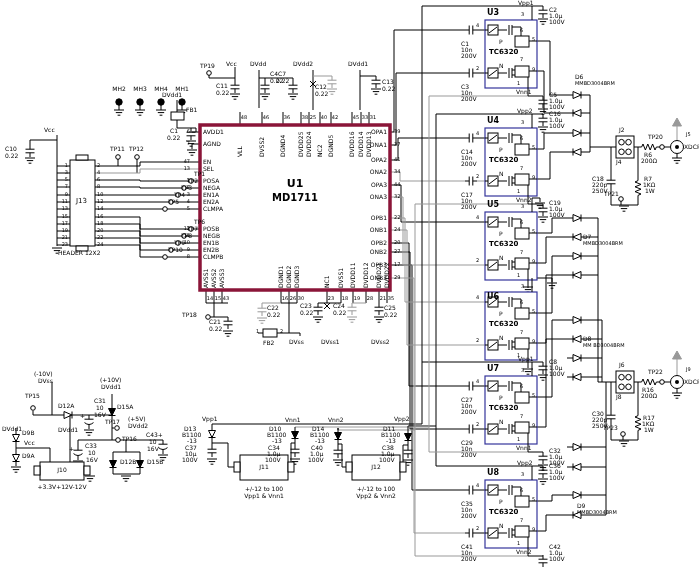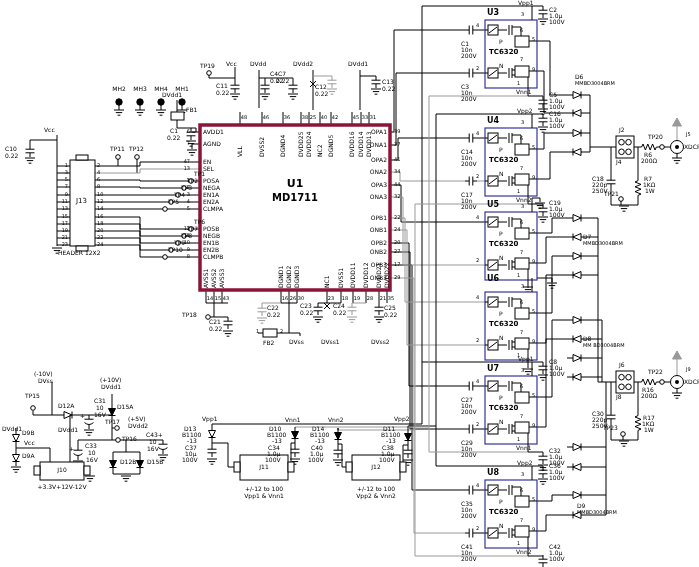--- a/index.html
+++ b/index.html
@@ -590,21 +590,21 @@
       <span class="lbl" style="left: 499px; top: 231px;">P</span>
       <span class="lbl" style="left: 499px; top: 255px;">N</span>
       <span class="lbl pn" style="left: 476px; top: 215px;">4</span>
       <span class="lbl pn" style="left: 476px; top: 258px;">2</span>
       <span class="lbl pn" style="left: 521px; top: 204px;">3</span>
       <span class="lbl pn" style="left: 517px; top: 273px;">1</span>
       <span class="lbl pn" style="left: 520px; top: 220px;">6</span>
       <span class="lbl pn" style="left: 532px; top: 229px;">5</span>
       <span class="lbl pn" style="left: 520px; top: 250px;">7</span>
       <span class="lbl pn" style="left: 532px; top: 259px;">9</span>
-      <span class="lbl b f8" style="left: 487px; top: 275px;">U6</span>
+      <span class="lbl b f8" style="left: 487px; top: 293px;">U6</span>
       <span class="lbl b f7" style="left: 489px; top: 321px;">TC6320</span>
       <span class="lbl" style="left: 499px; top: 311px;">P</span>
       <span class="lbl" style="left: 499px; top: 335px;">N</span>
       <span class="lbl pn" style="left: 476px; top: 295px;">4</span>
       <span class="lbl pn" style="left: 476px; top: 338px;">2</span>
       <span class="lbl pn" style="left: 521px; top: 284px;">3</span>
       <span class="lbl pn" style="left: 517px; top: 353px;">1</span>
       <span class="lbl pn" style="left: 520px; top: 300px;">6</span>
       <span class="lbl pn" style="left: 532px; top: 309px;">5</span>
       <span class="lbl pn" style="left: 520px; top: 330px;">7</span>

